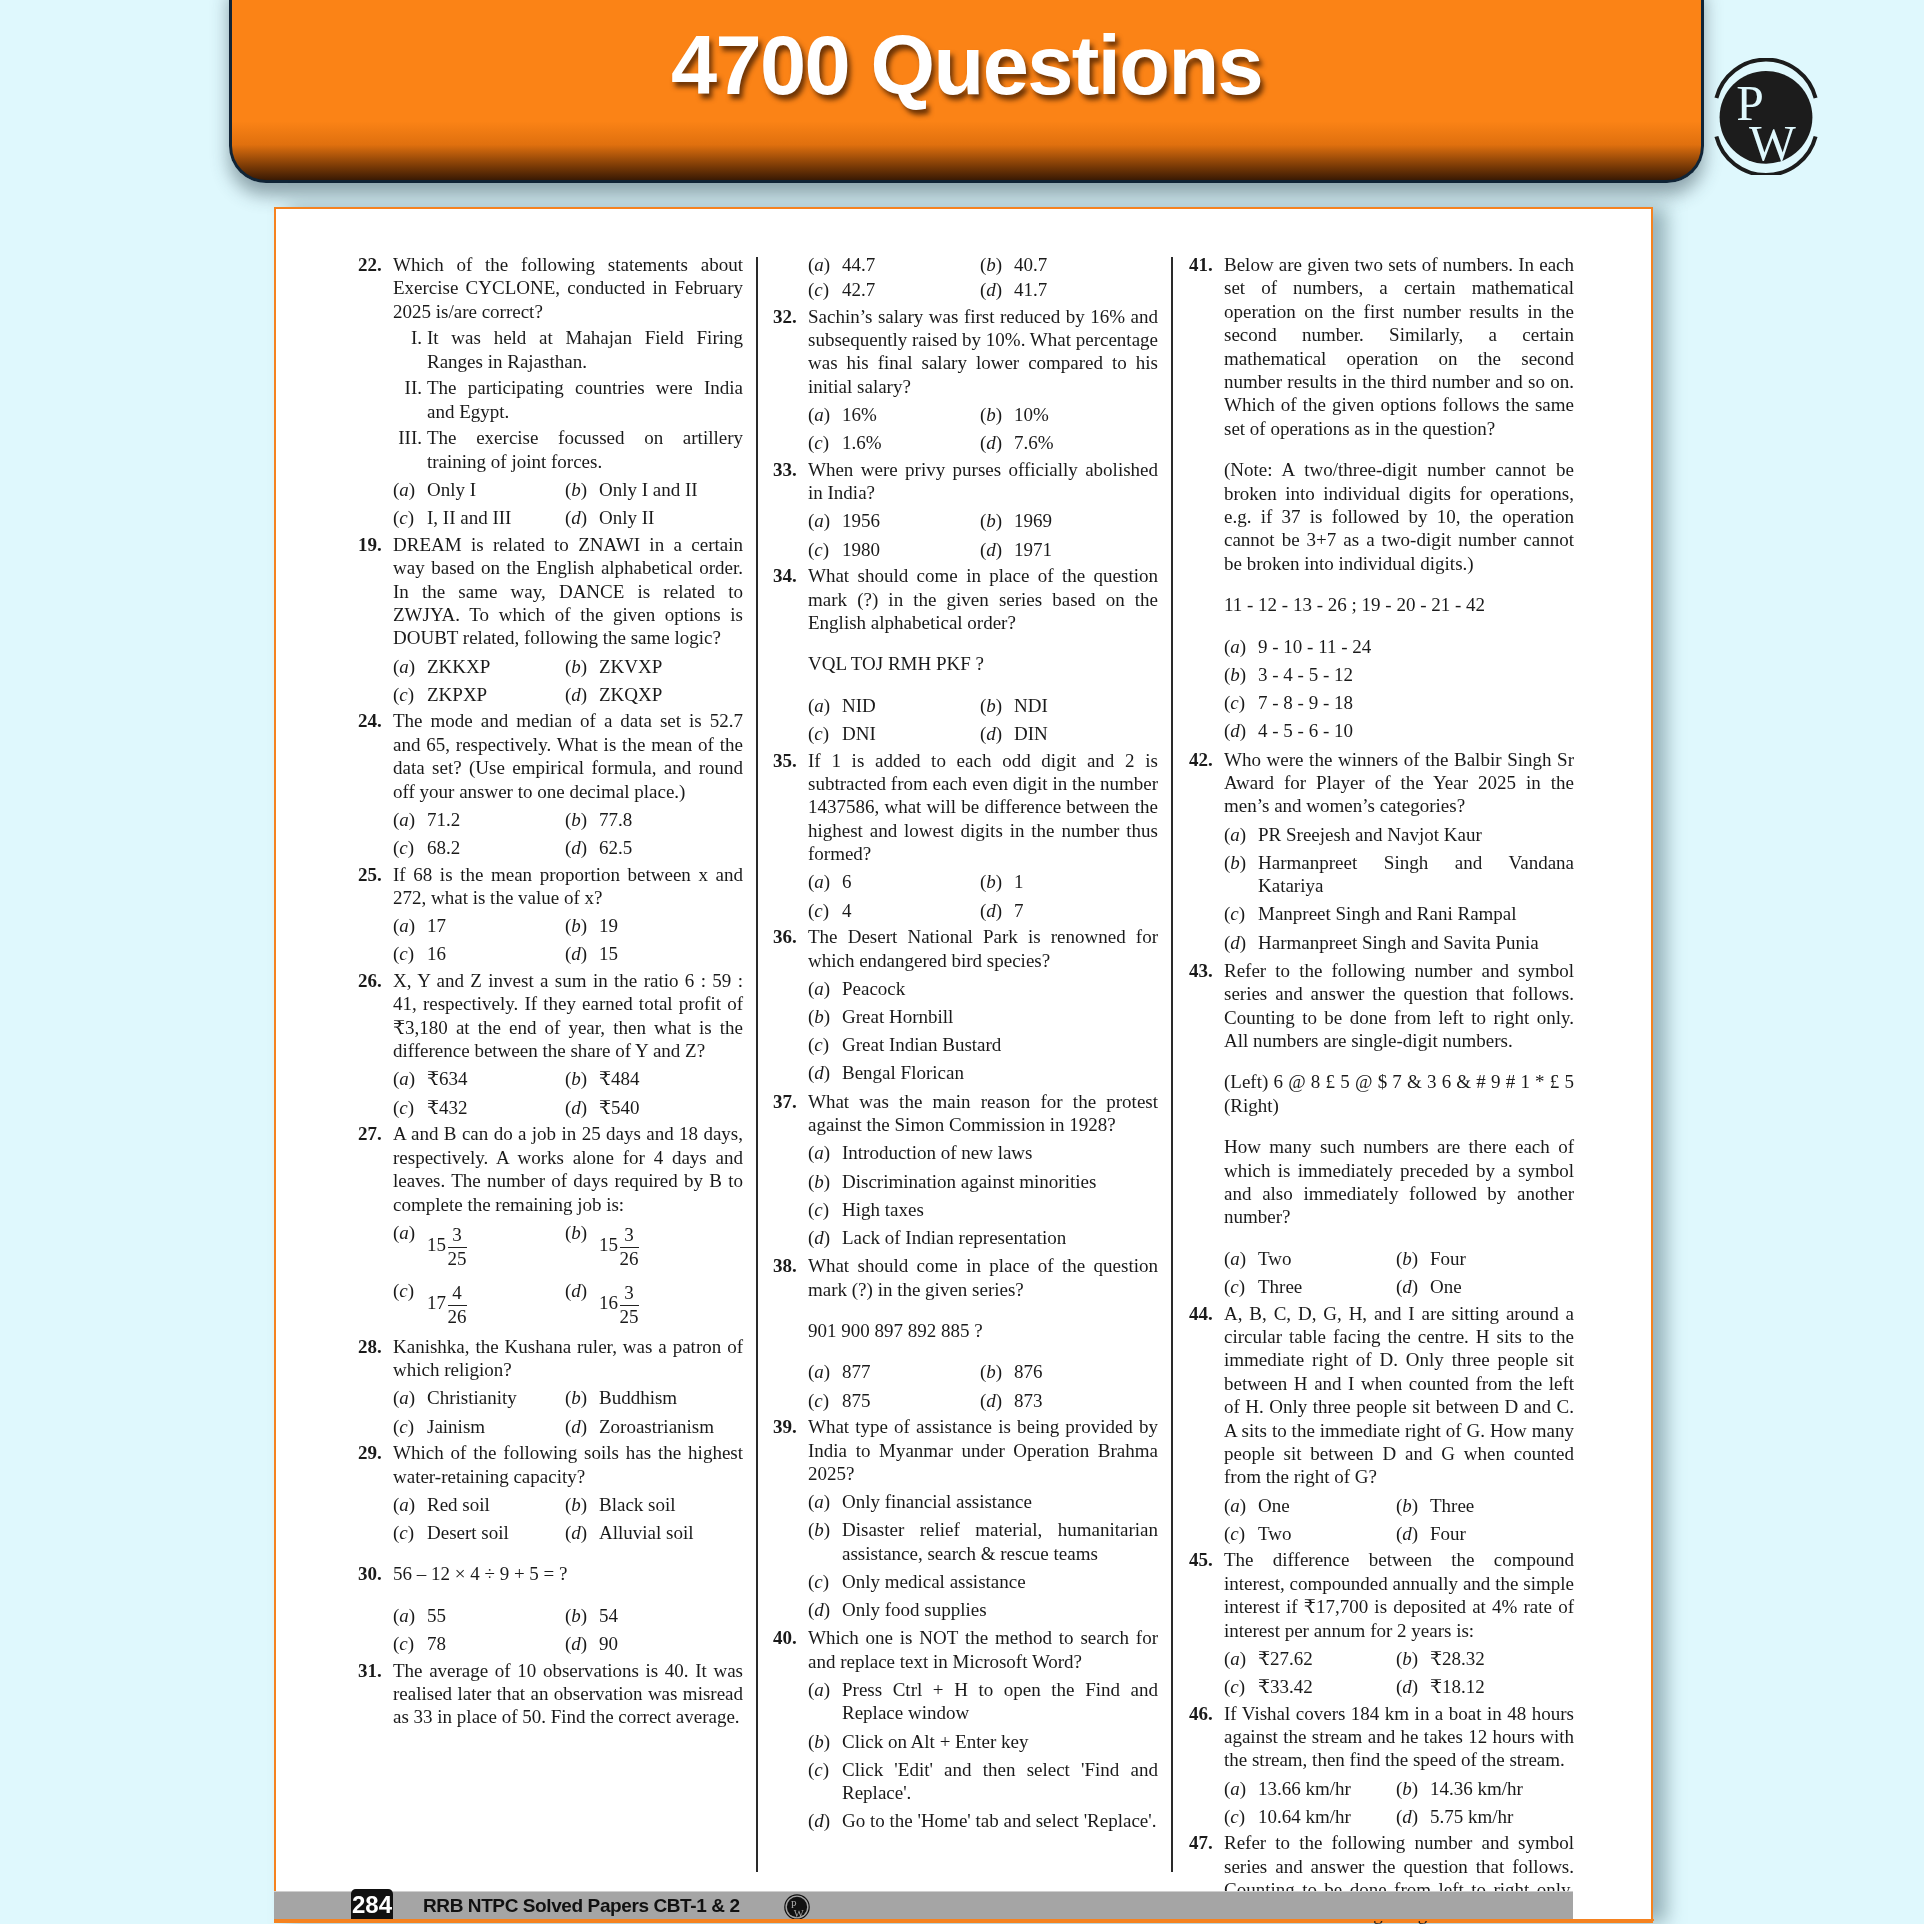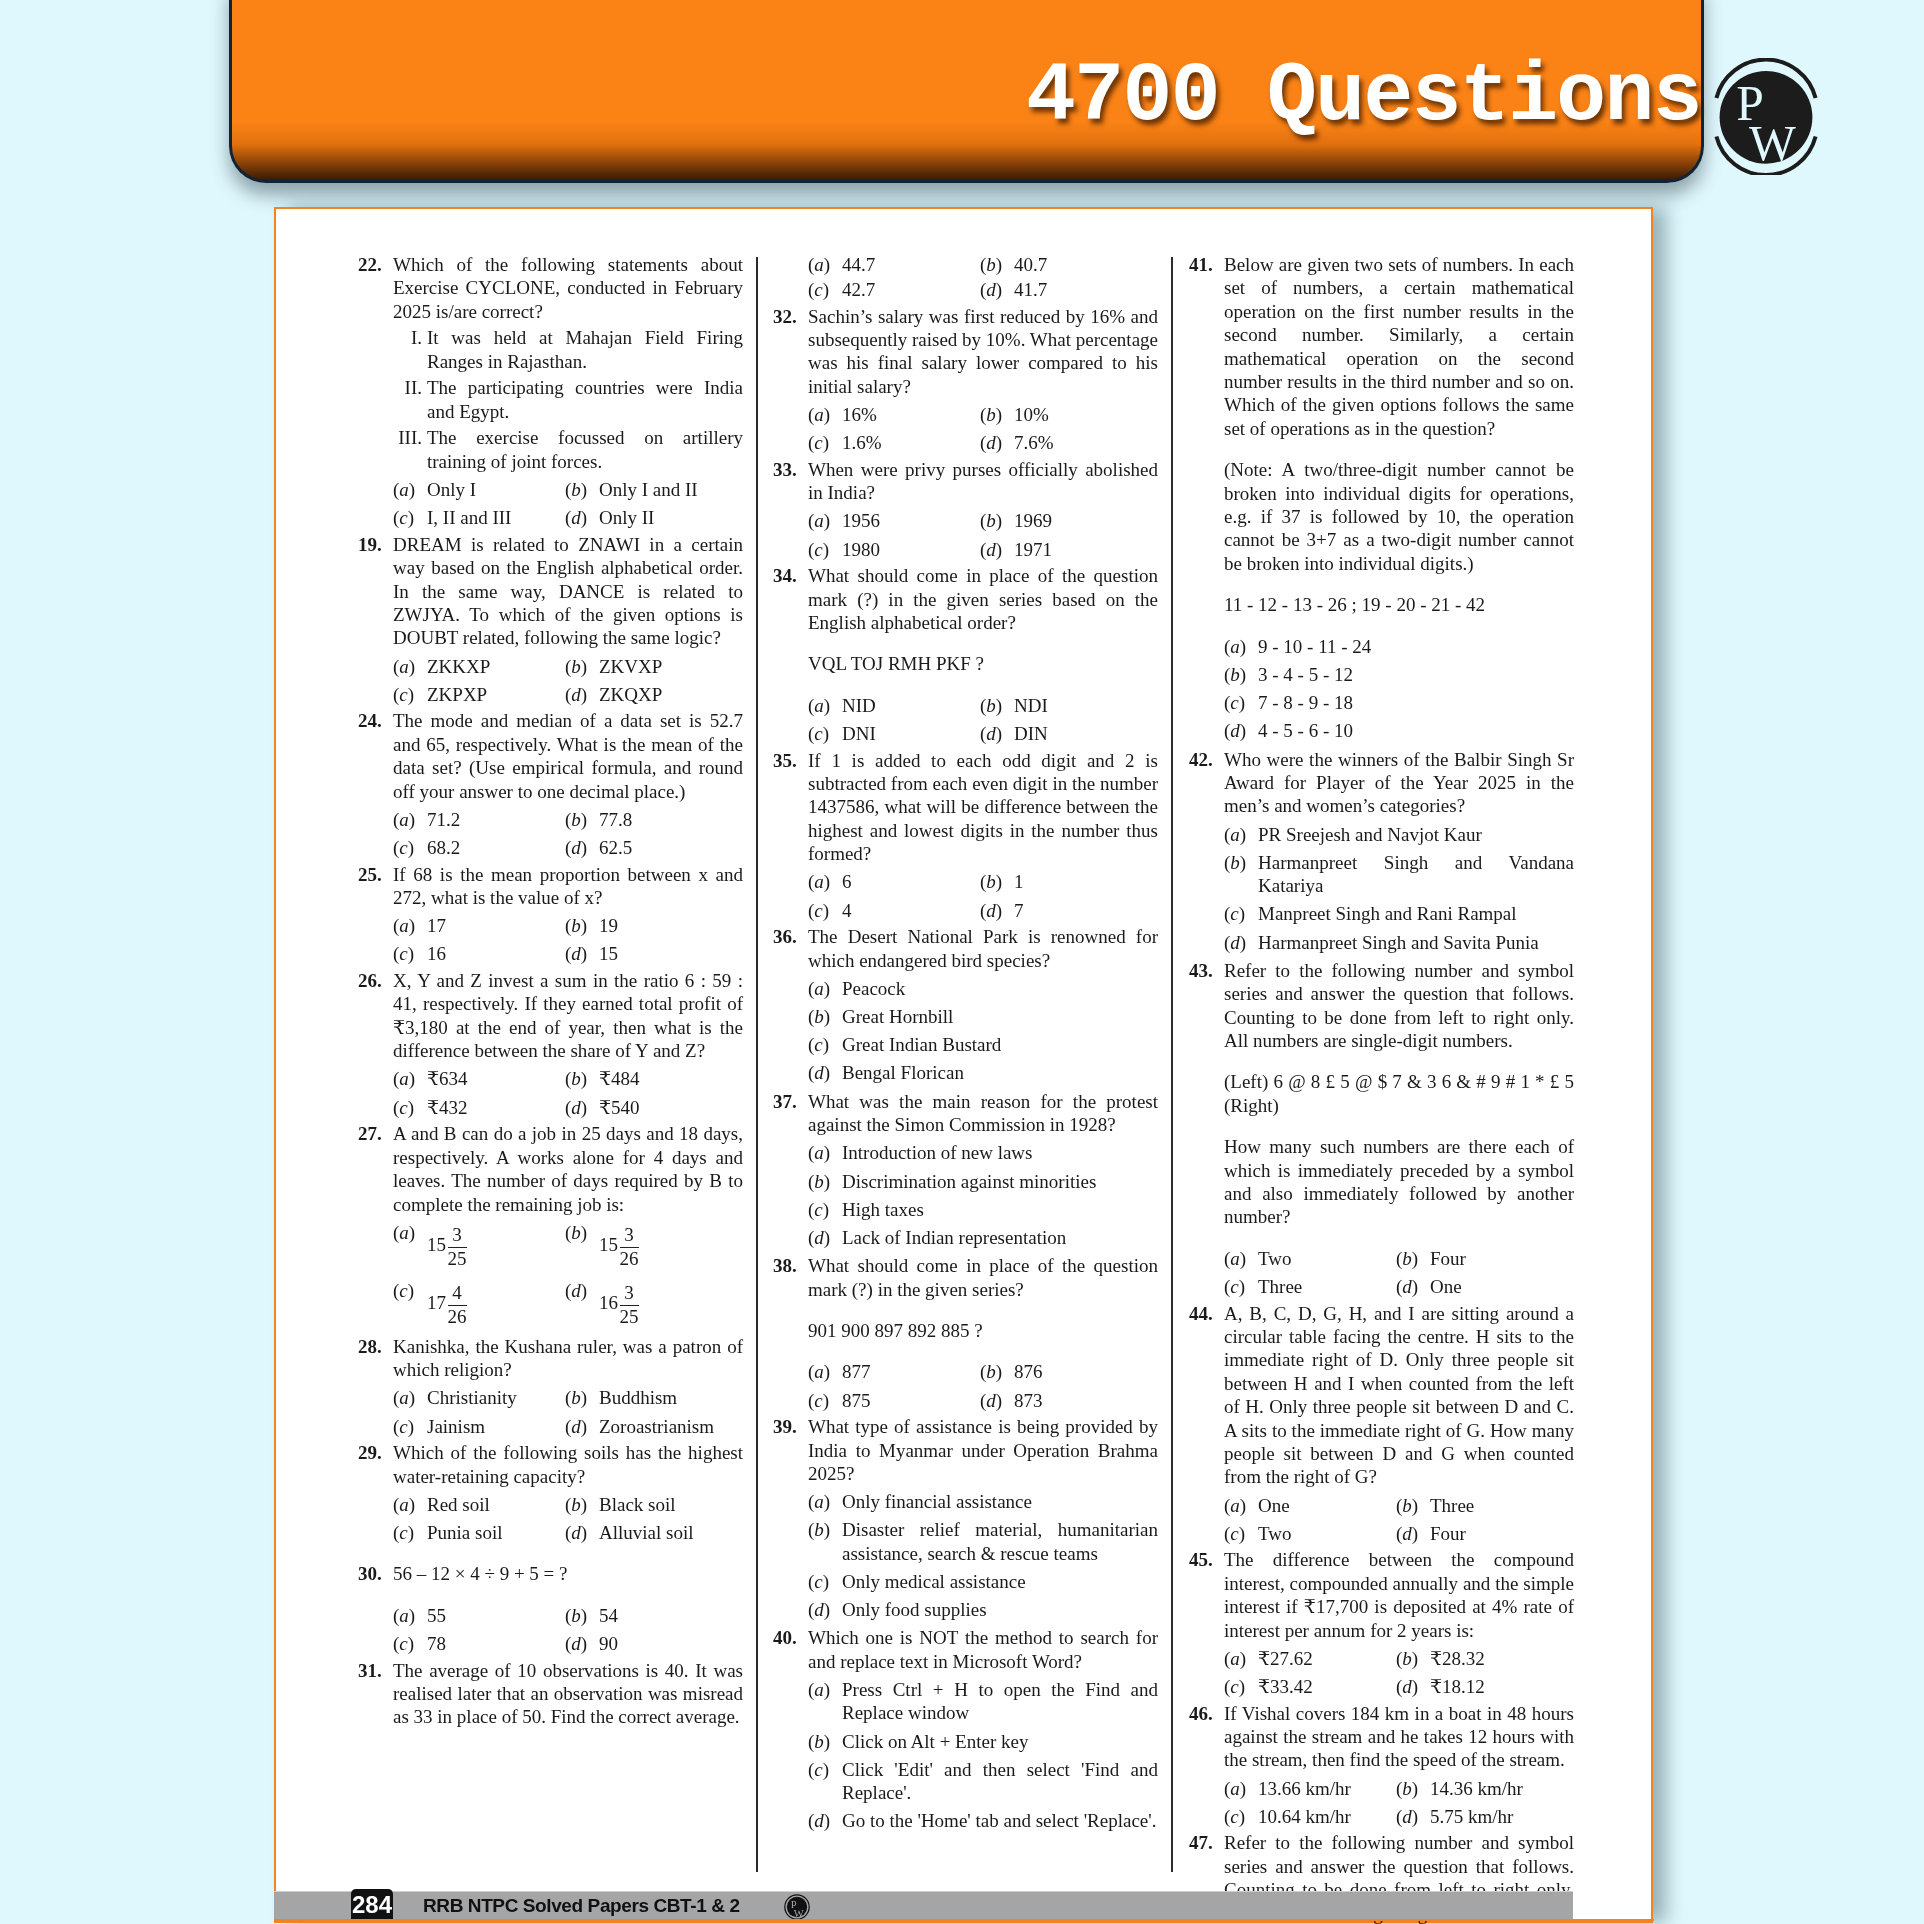--- a/index.html
+++ b/index.html
@@ -11,26 +11,25 @@
     color: #1a1a1a;
   }
   .banner {
     position: absolute; left: 229px; top: -16px; width: 1469px; height: 196px;
     background: linear-gradient(to bottom, #fb8316 0%, #fb8316 70%, #e0700e 82%, #7a3a06 93%, #3a1a04 100%);
     border-radius: 0 0 37px 37px;
     border: 3.2px solid #102436; border-top: none;
     box-shadow: 0 11.2px 17.6px rgba(40,60,70,0.45);
   }
   .banner-title {
-    position: absolute; left: 0; right: 0; top: 34px; text-align: right;
-    font-family: Liberation Mono, monospace;
+    position: absolute; left: 0; right: 0; top: 34px; text-align: center;
+    font-family: Liberation Sans, sans-serif;
     font-weight: bold; font-size: 83px; letter-spacing: -1.6px;
     color: #ffffff;
     text-shadow: 3.2px 4.8px 4.8px rgba(60,25,0,0.75);
-    margin-top: 32px;
   }
   .logo {
     position: absolute; left: 1710px; top: 58px; width: 112px; height: 117px;
   }
   .page {
     position: absolute; left: 274px; top: 207px; width: 1375px; height: 1712px;
     background: #ffffff; border: 2.4px solid #f58220;
     box-shadow: 14.4px 0 17.6px rgba(90,120,130,0.55);
   }
   .col {
@@ -195,21 +194,21 @@
         <div class="opt"><span class="olabel">(<i>c</i>)</span><span>Jainism</span></div>
         <div class="opt"><span class="olabel">(<i>d</i>)</span><span>Zoroastrianism</span></div>
       </div>
     </div>
     <div class="q">
       <span class="qnum">29.</span>
       <div class="qtext">Which of the following soils has the highest water-retaining capacity?</div>
       <div class="opts2">
         <div class="opt"><span class="olabel">(<i>a</i>)</span><span>Red soil</span></div>
         <div class="opt"><span class="olabel">(<i>b</i>)</span><span>Black soil</span></div>
-        <div class="opt"><span class="olabel">(<i>c</i>)</span><span>Punia soil</span></div>
+        <div class="opt"><span class="olabel">(<i>c</i>)</span><span>Desert soil</span></div>
         <div class="opt"><span class="olabel">(<i>d</i>)</span><span>Alluvial soil</span></div>
       </div>
     </div>
     <div class="q">
       <span class="qnum">30.</span>
       <div class="extra">56 – 12 × 4 ÷ 9 + 5 = ?</div>
       <div class="opts2">
         <div class="opt"><span class="olabel">(<i>a</i>)</span><span>55</span></div>
         <div class="opt"><span class="olabel">(<i>b</i>)</span><span>54</span></div>
         <div class="opt"><span class="olabel">(<i>c</i>)</span><span>78</span></div>

